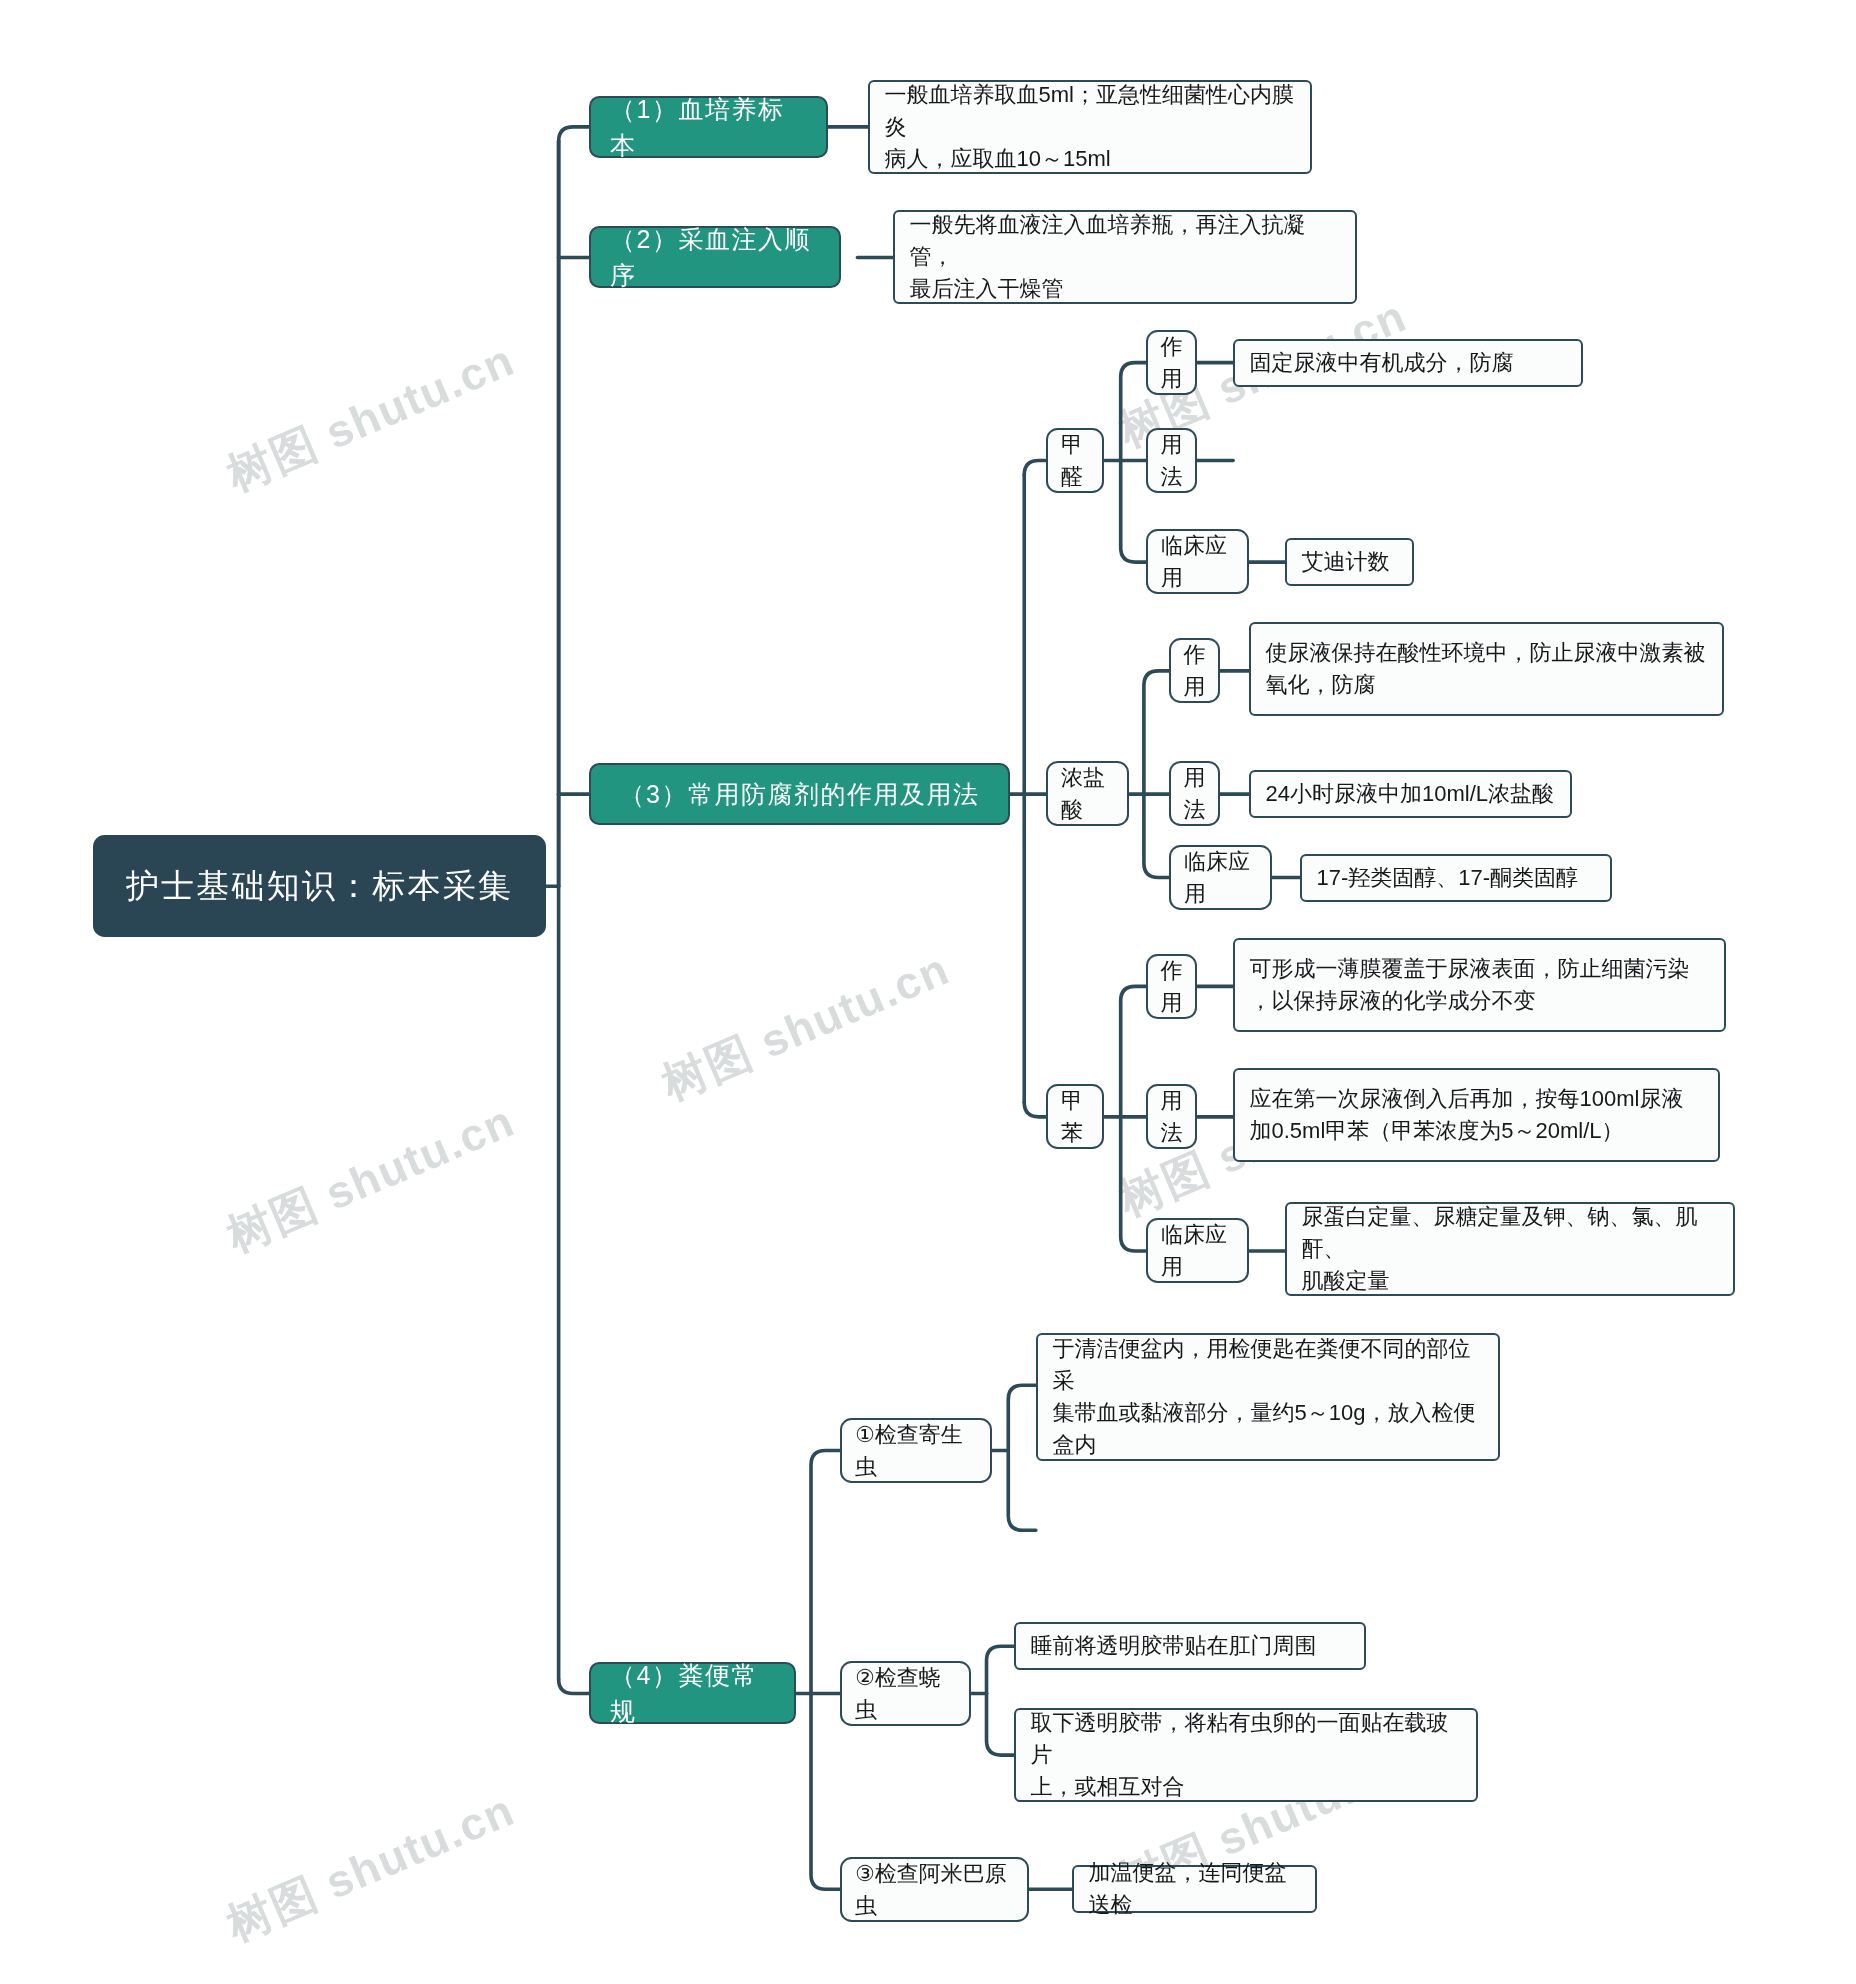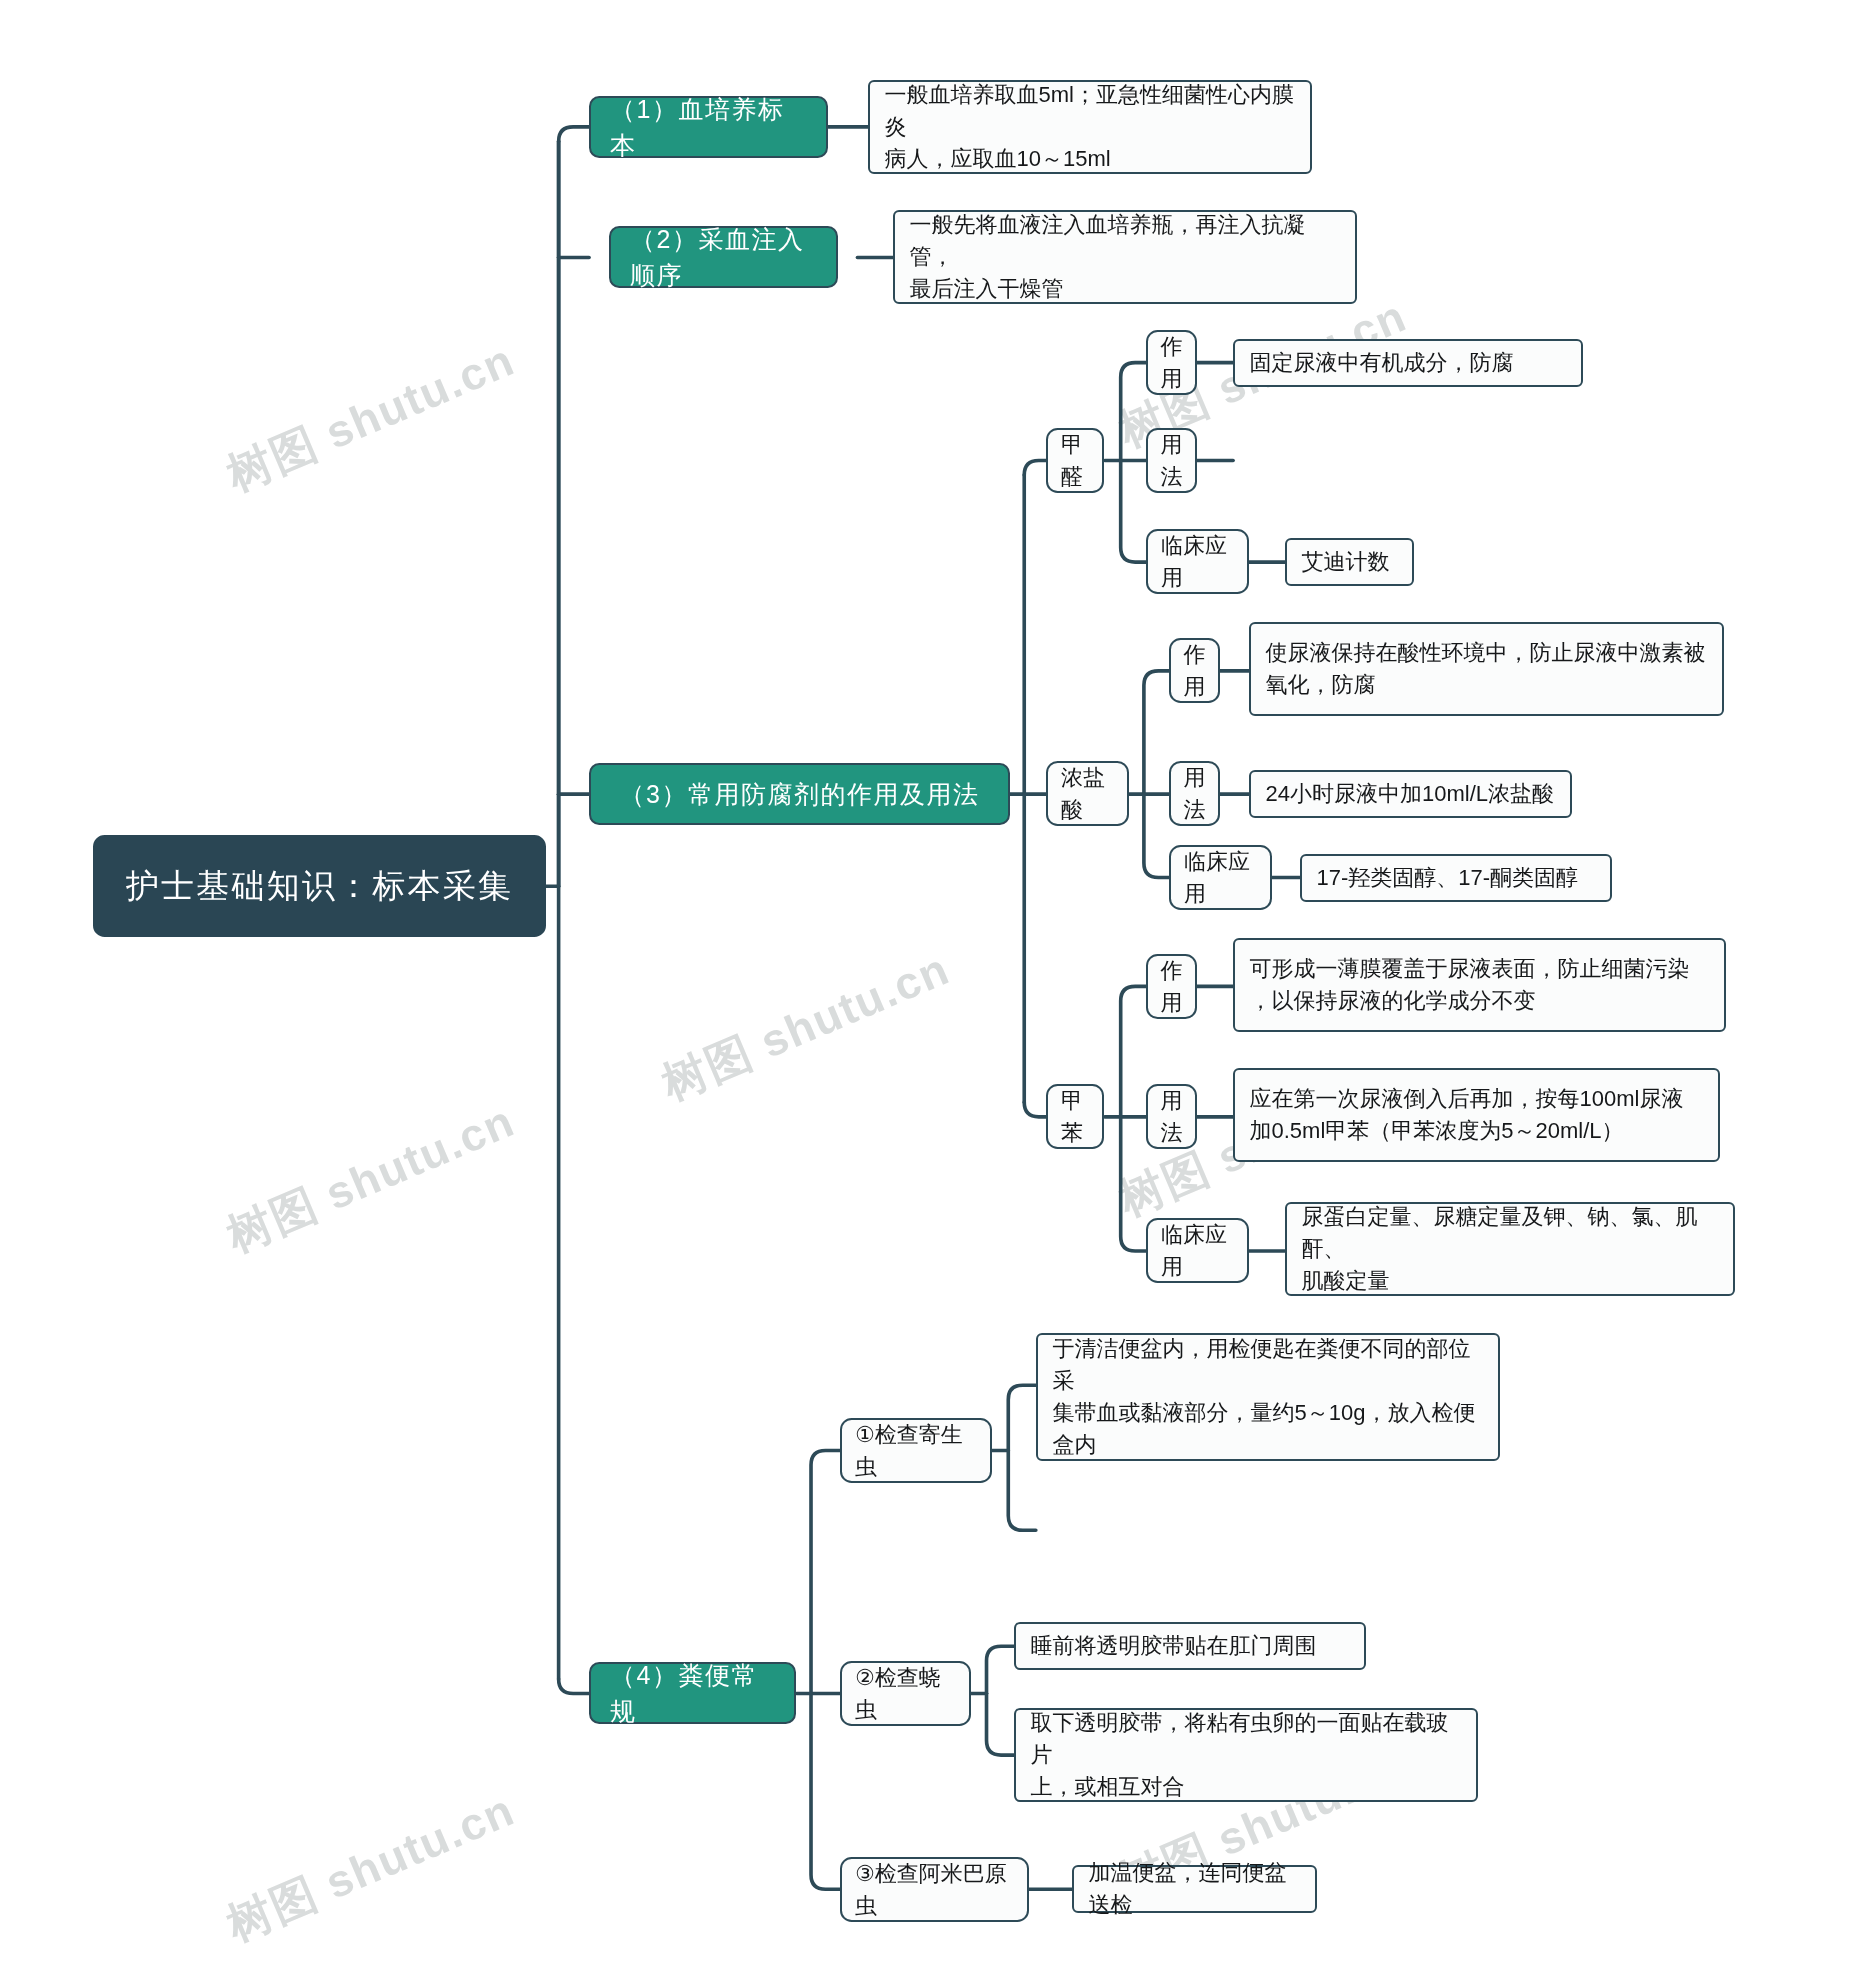--- a/index.html
+++ b/index.html
@@ -196,21 +196,21 @@
   </div>
 
   <div class="node l1" style="left:589px; top:96px; width:239px; height:62px;">
     <span>（1）血培养标本</span>
   </div>
   <div class="node leaf" style="left:868px; top:80px; width:444px; height:94px;">
     <span class="txt">一般血培养取血5ml；亚急性细菌性心内膜炎
 病人，应取血10～15ml</span>
   </div>
 
-  <div class="node l1" style="left:609px; top:226px; width:229px; height:62px;">
+  <div class="node l1" style="left:589px; top:226px; width:252px; height:62px;">
     <span>（2）采血注入顺序</span>
   </div>
   <div class="node leaf" style="left:893px; top:210px; width:464px; height:94px;">
     <span class="txt">一般先将血液注入血培养瓶，再注入抗凝管，
 最后注入干燥管</span>
   </div>
 
   <div class="node l1" style="left:589px; top:763px; width:421px; height:62px;">
     <span>（3）常用防腐剂的作用及用法</span>
   </div>

